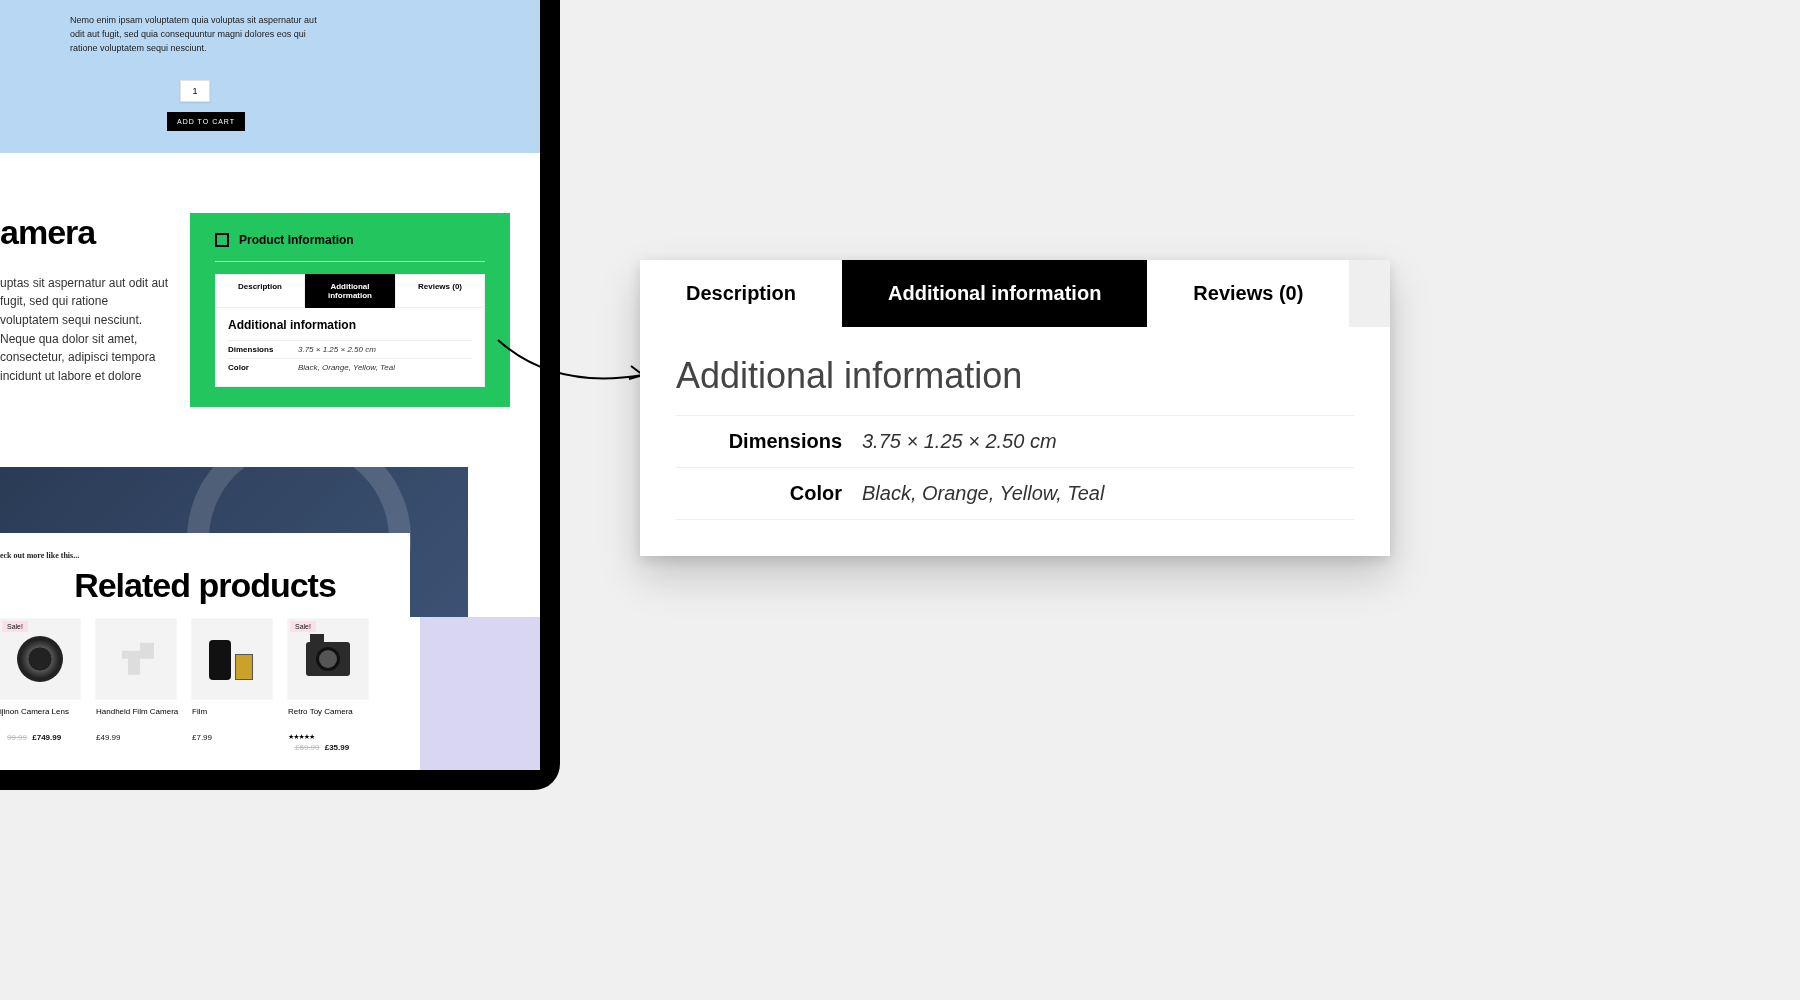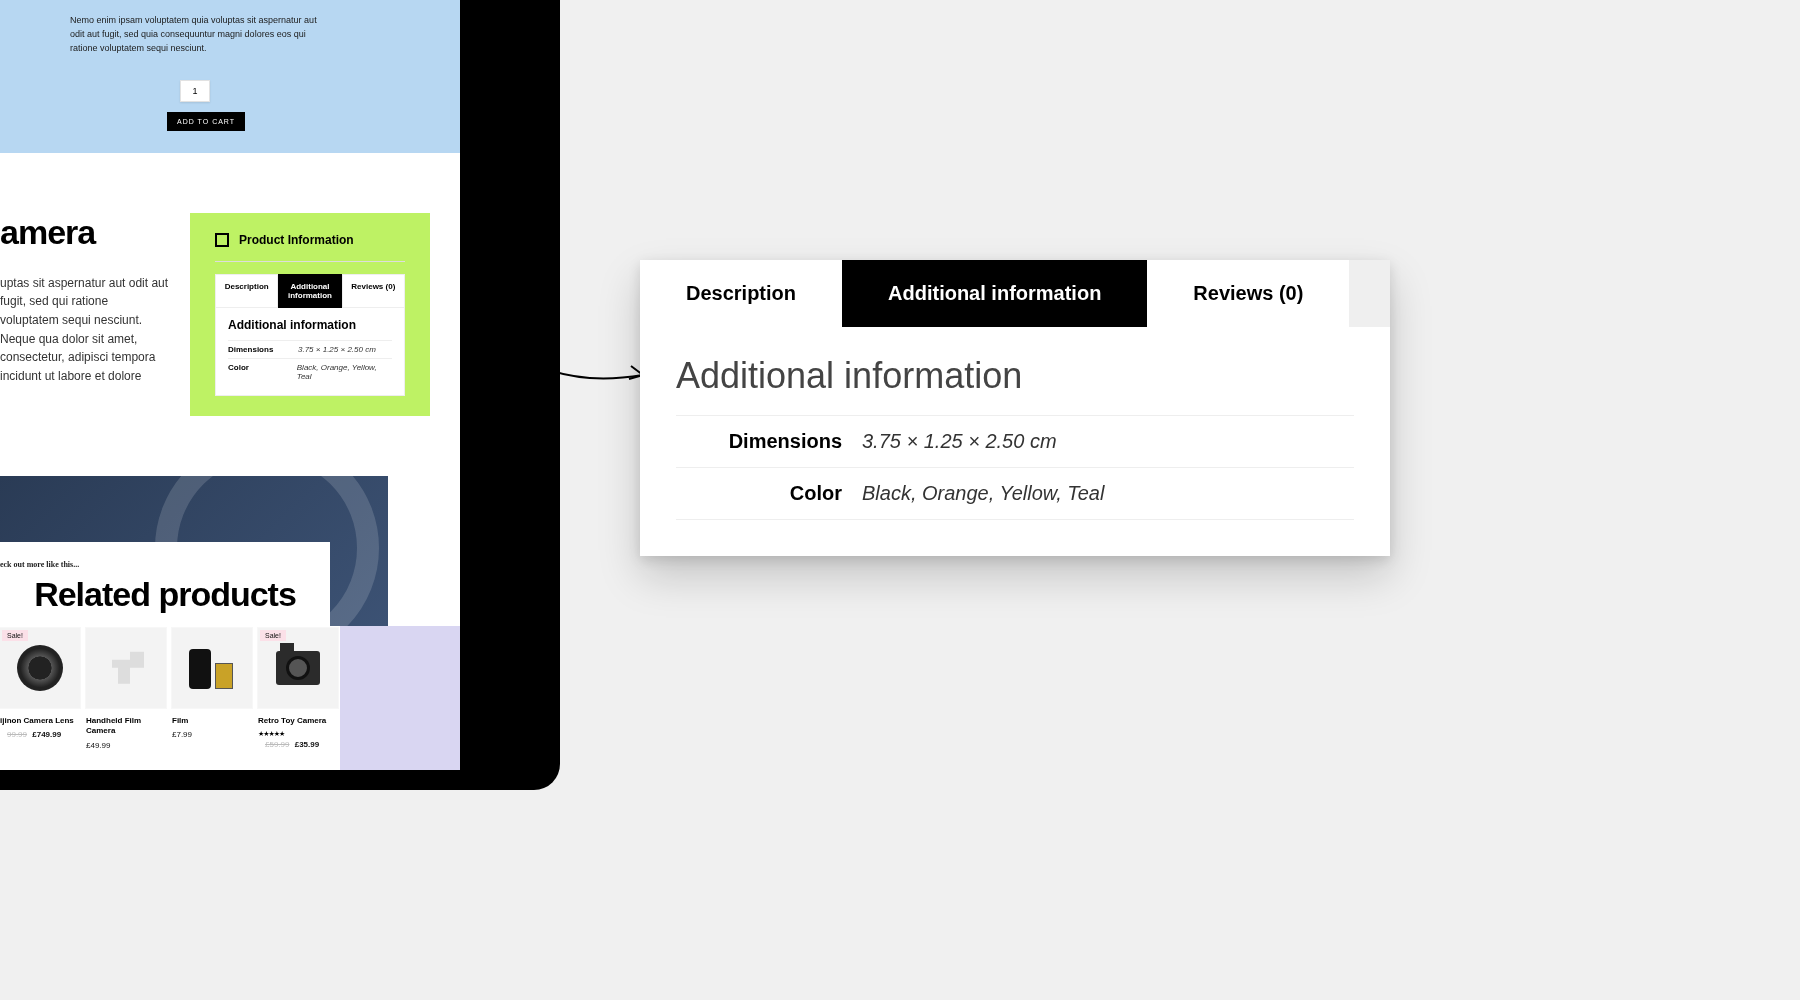--- a/index.html
+++ b/index.html
@@ -17,21 +17,21 @@
     position: absolute;
     left: 0;
     top: 0;
     width: 560px;
     height: 790px;
     background: #000;
     border-radius: 0 0 26px 0;
     padding: 0 20px 20px 0;
   }
   .tablet-inner {
-    width: 460px;
+    width: 540px;
     height: 770px;
     background: #fff;
     overflow: hidden;
     position: relative;
   }
 
   
   .hero {
     background: #b7d7f2;
     padding: 14px 70px 22px;
@@ -78,21 +78,21 @@
     margin-bottom: 22px;
     letter-spacing: -1px;
   }
   .mid-left p {
     font-size: 12px;
     line-height: 1.55;
     color: #333;
   }
   .info-card {
     flex: 1;
-    background: #bef264;
+    background: #22c55e;
     padding: 20px 25px;
     margin-right: 30px;
   }
   .info-title {
     display: flex;
     align-items: center;
     gap: 10px;
     font-size: 12px;
     font-weight: 700;
     padding-bottom: 14px;
@@ -185,21 +185,21 @@
     position:relative;
     display:flex; align-items:center; justify-content:center;
     margin-bottom:8px;
     box-shadow: 0 0 0 1px rgba(0,0,0,.03);
   }
   .sale-badge {
     position:absolute; top:2px; left:2px;
     background:#fbe0e8; color:#111;
     font-size:7px; padding:2px 5px;
   }
-  .rel-item .name { font-weight:700; line-height:1.3; display:block; margin-bottom:4px;}
+  .rel-item .name { font-weight:400; line-height:1.3; display:block; margin-bottom:16px;}
   .price-row { color:#111; }
   .price-row .old { text-decoration:line-through; color:#bbb; margin-right:3px;padding-left:7px;}
   .stars { color:#000; font-size:7px; letter-spacing:-1px; margin-bottom:2px;}
 
   
   .shape-lens{ width:46px; height:46px; border-radius:50%; background:radial-gradient(circle,#222 35%, #555 36%, #222 60%);}
   .shape-handheld{ width:40px; height:40px; background:#ddd; clip-path: polygon(15% 30%, 60% 30%, 60% 10%, 95% 10%, 95% 50%, 60% 50%, 60% 90%, 30% 90%, 30% 50%, 15% 50%);}
   .shape-film{
     width:46px;height:46px;position:relative;
   }

